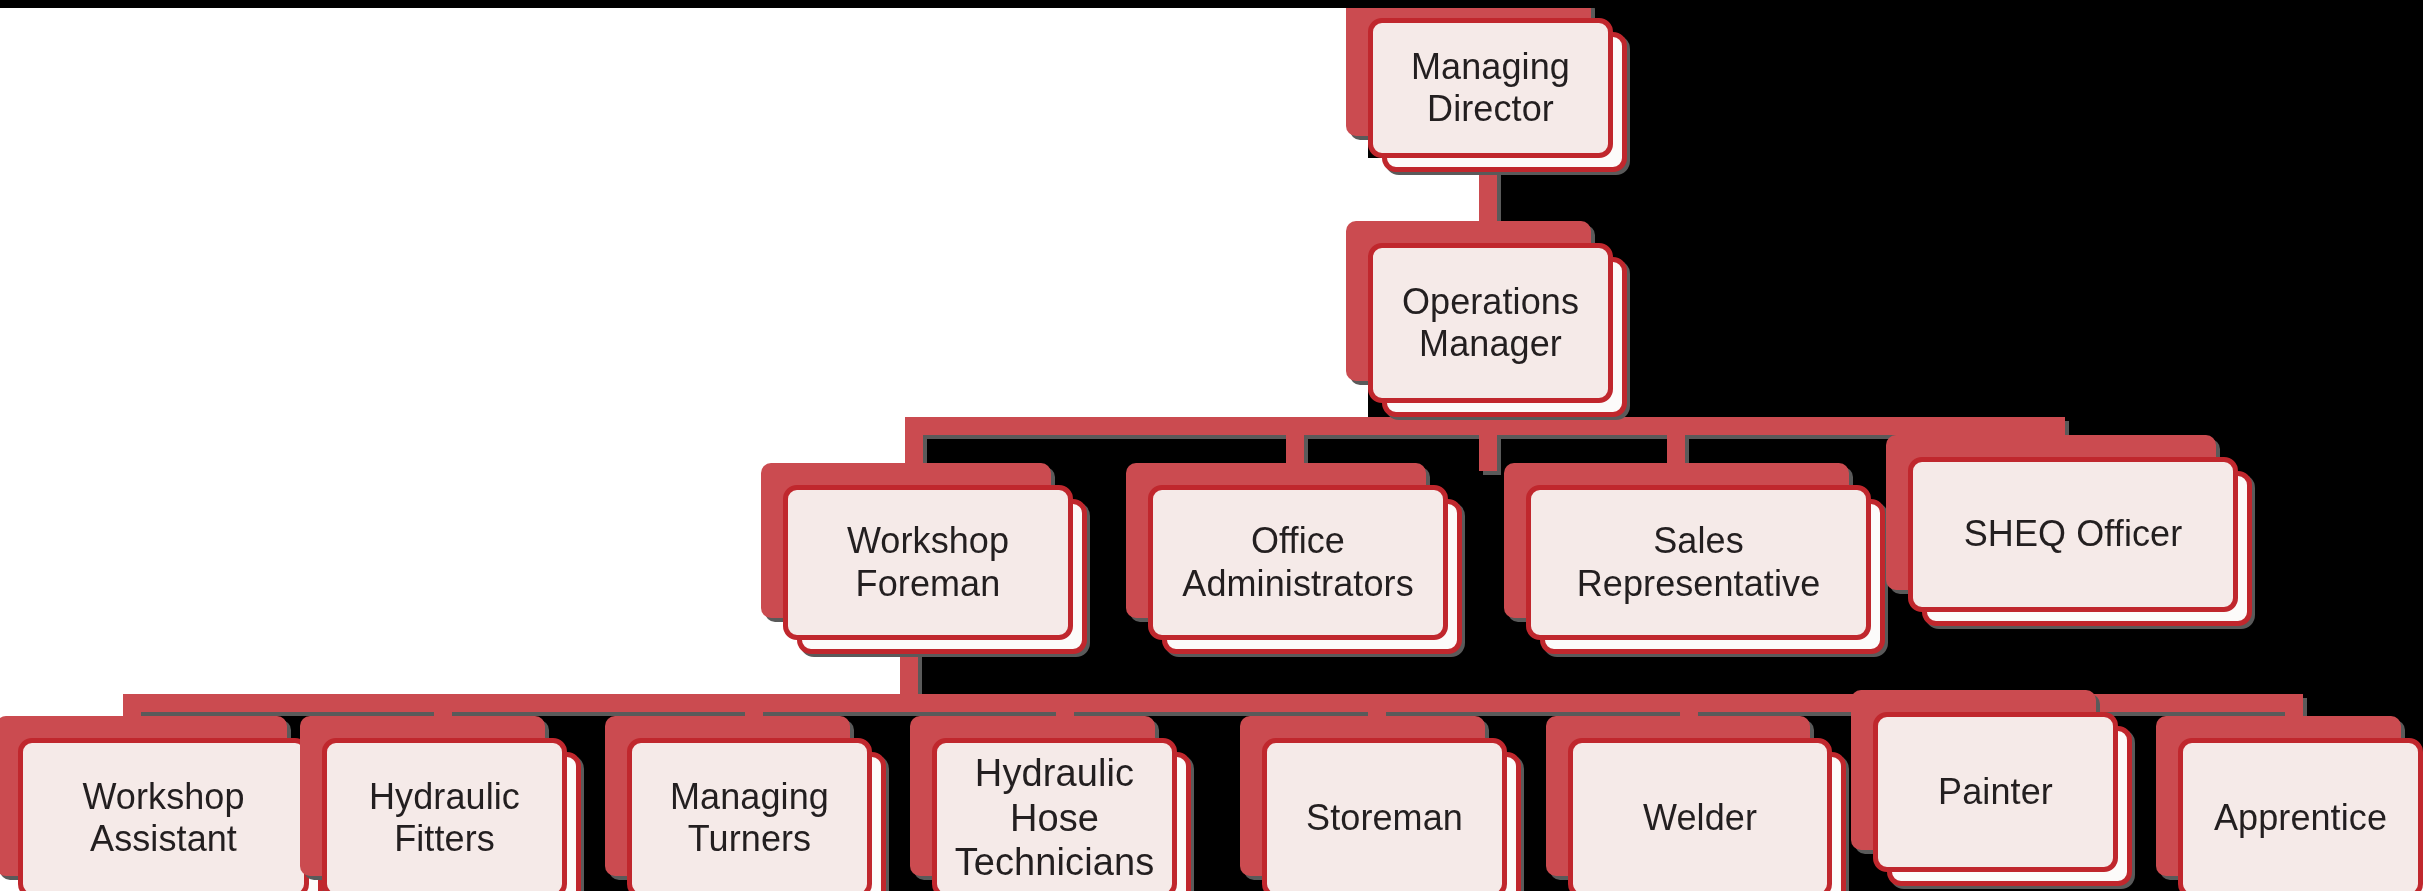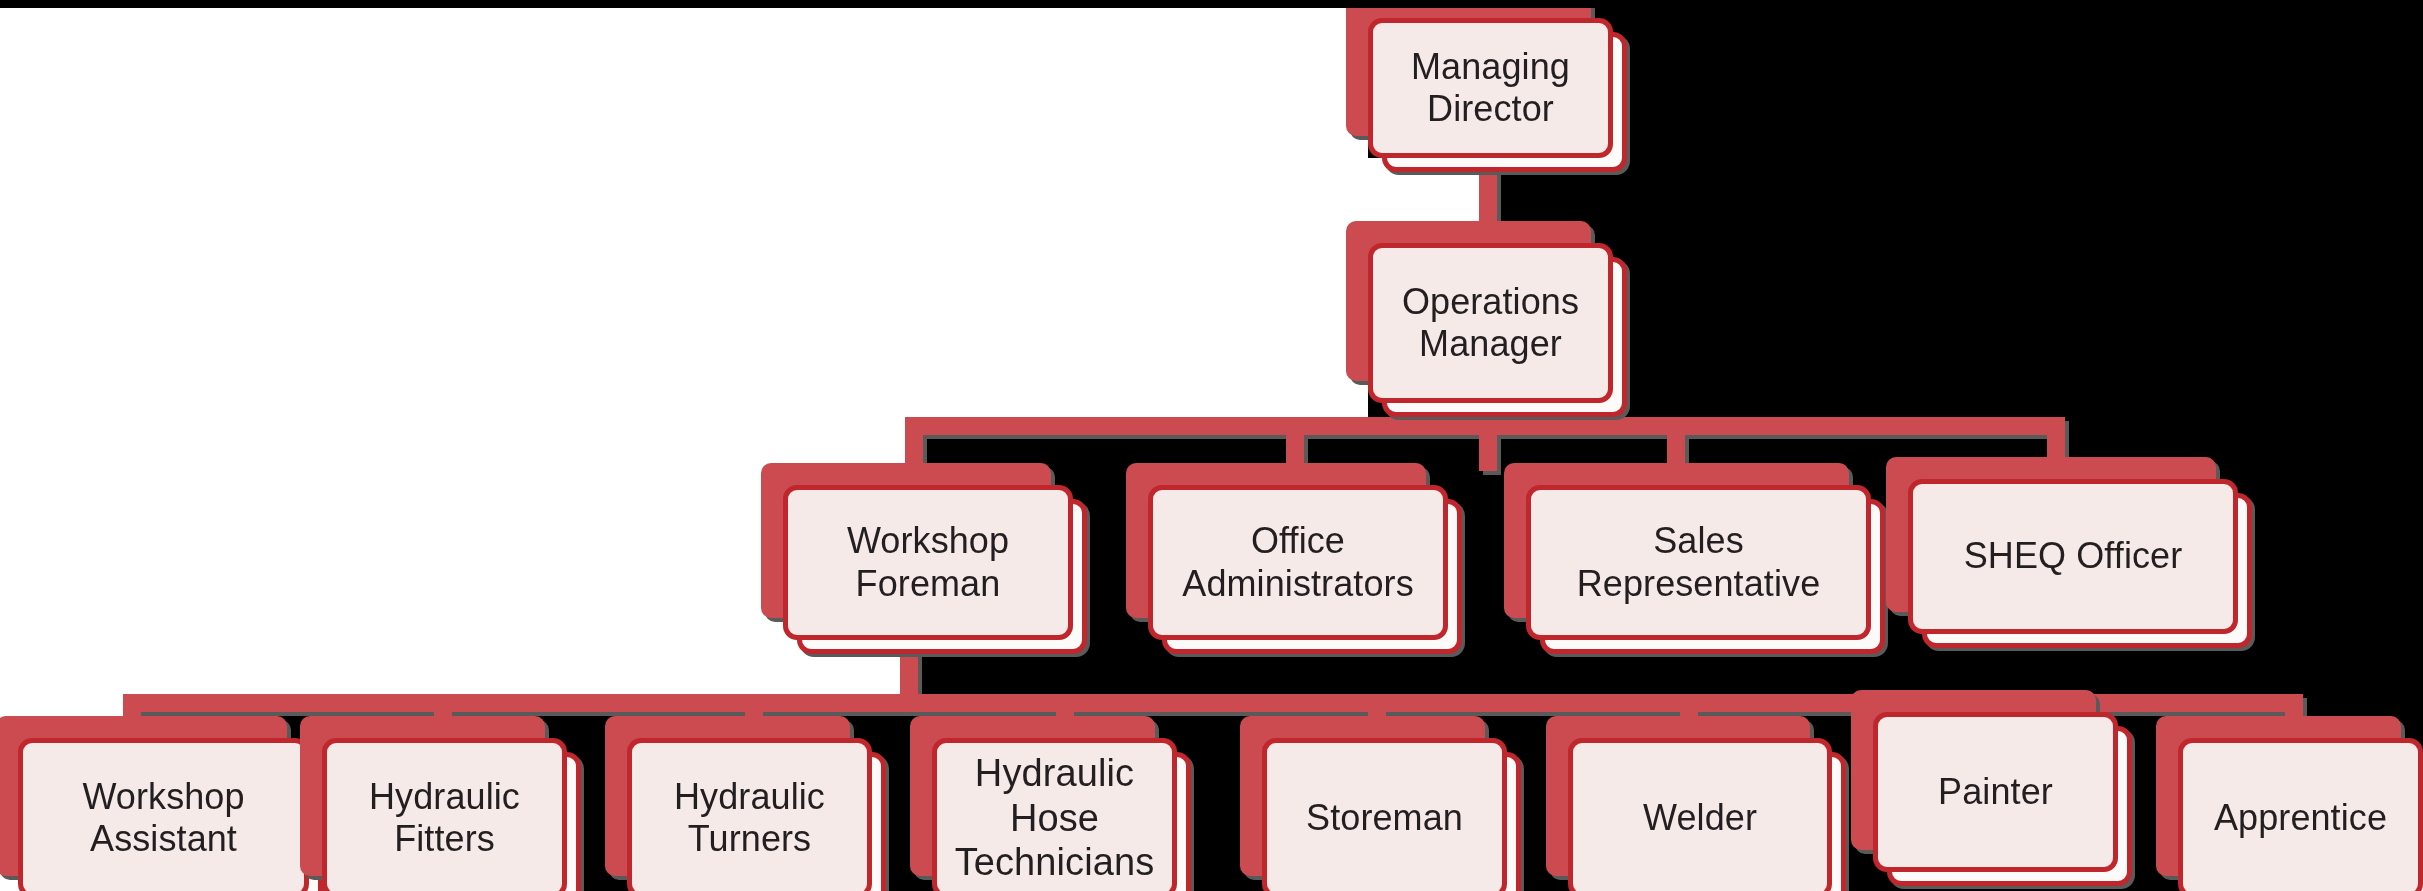--- a/index.html
+++ b/index.html
@@ -108,21 +108,21 @@
           <div class="label">Office Administrators</div>
         </div>
       </div>
       <div class="node" style="left: 1526px; top: 477px; width: 305px; height: 155px; padding-left: 40px;">
         <div class="shadowcard"></div>
         <div class="backrect"></div>
         <div class="card">
           <div class="label">Sales Representative</div>
         </div>
       </div>
-      <div class="node" style="left: 1908px; top: 471px; width: 330px; height: 155px;">
+      <div class="node" style="left: 1908px; top: 449px; width: 330px; height: 155px;">
         <div class="shadowcard"></div>
         <div class="backrect"></div>
         <div class="card">
           <div class="label">SHEQ Officer</div>
         </div>
       </div>
       <div class="node" style="left: 18px; top: 730px; width: 245px; height: 160px; padding-left: 46px;">
         <div class="shadowcard"></div>
         <div class="backrect"></div>
         <div class="card">
@@ -133,21 +133,21 @@
         <div class="shadowcard"></div>
         <div class="backrect"></div>
         <div class="card">
           <div class="label">Hydraulic Fitters</div>
         </div>
       </div>
       <div class="node" style="left: 627px; top: 730px; width: 245px; height: 160px;">
         <div class="shadowcard"></div>
         <div class="backrect"></div>
         <div class="card">
-          <div class="label">Hydraulic Turners</div>
+          <div class="label">Managing Turners</div>
         </div>
       </div>
       <div class="node small" style="left: 932px; top: 730px; width: 245px; height: 160px;">
         <div class="shadowcard"></div>
         <div class="backrect"></div>
         <div class="card">
           <div class="label">Hydraulic Hose Technicians</div>
         </div>
       </div>
       <div class="node" style="left: 1262px; top: 730px; width: 245px; height: 160px; border-radius: 17px;">

